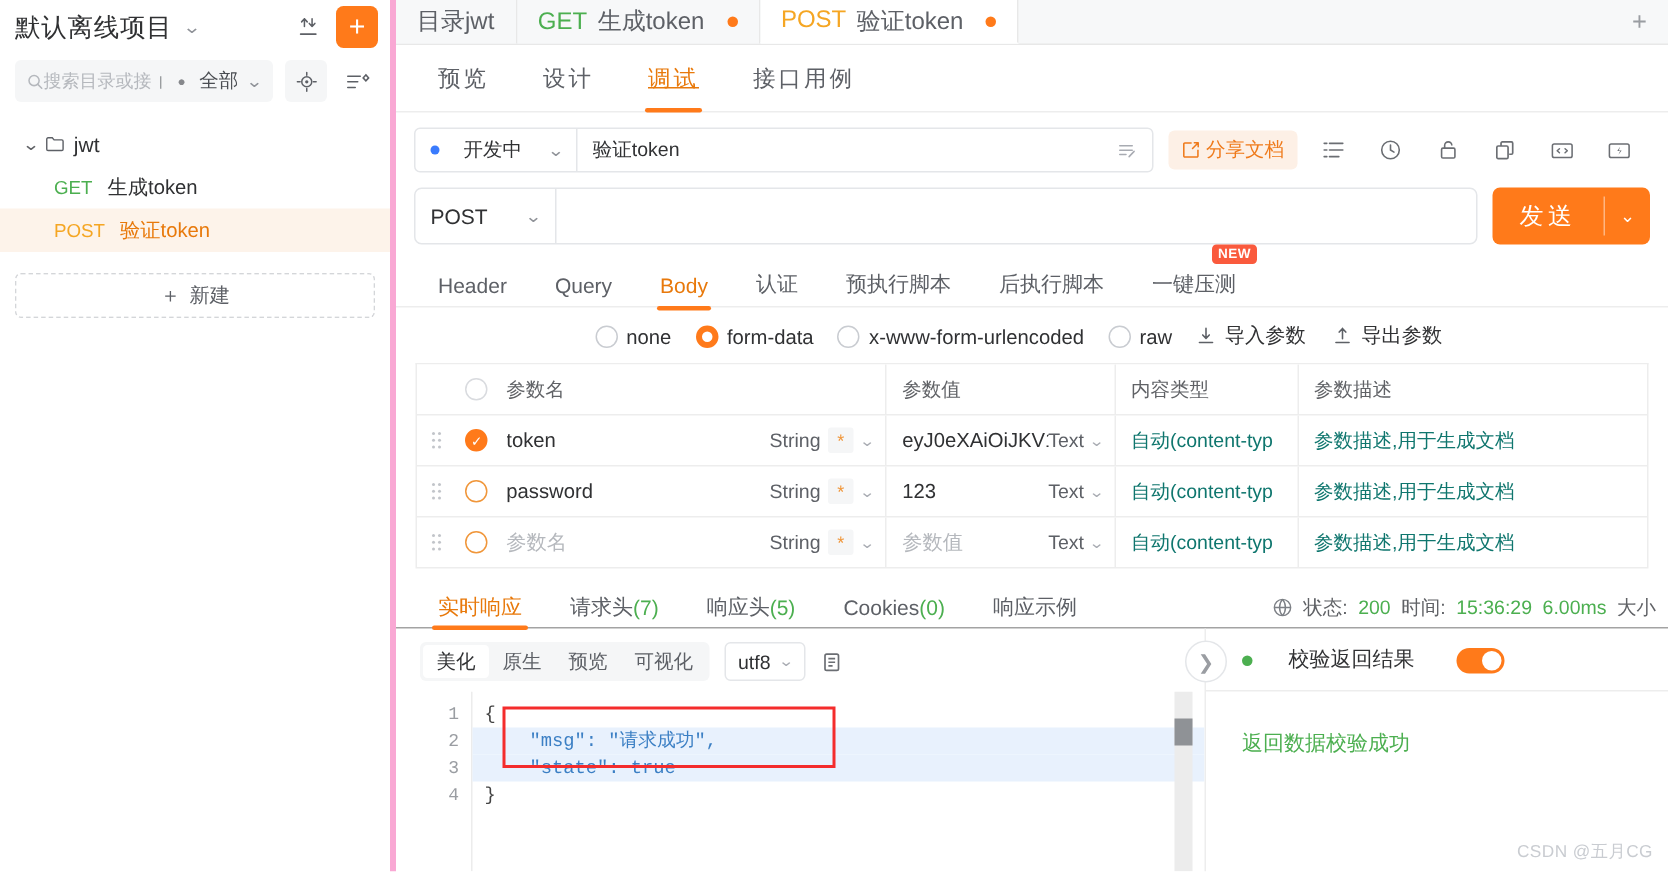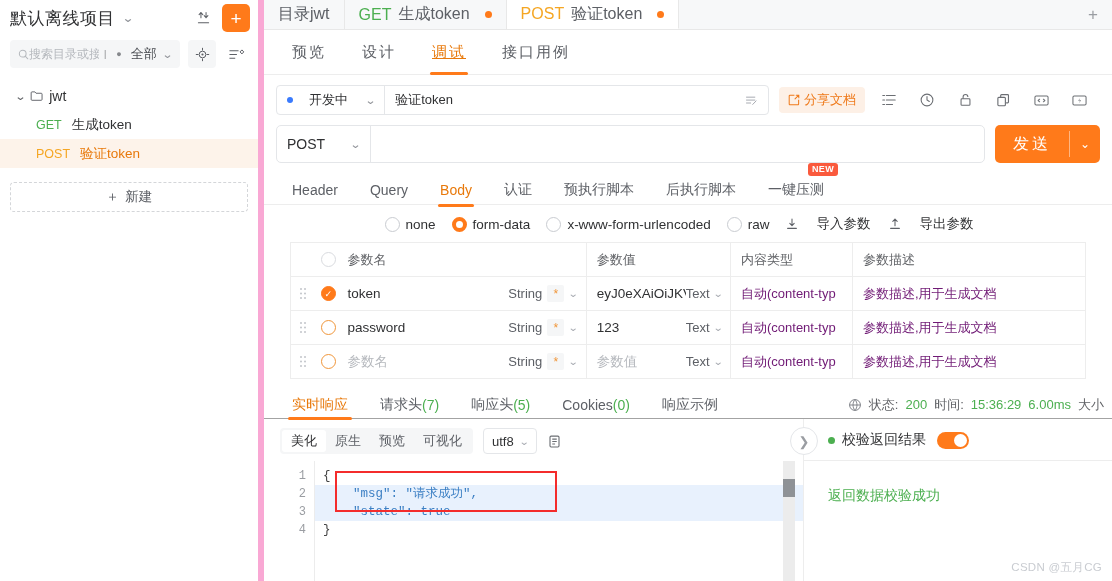--- a/index.html
+++ b/index.html
@@ -10,21 +10,21 @@
     color: #303133;
     background: #ffffff;
     overflow: hidden;
   }
   .app { display: flex; width: 1112px; height: 581px; position: relative; }
 
   
   .sidebar {
     width: 264px; height: 581px;
     background: #ffffff;
-    border-right: 6px solid #f9a8d4;
+    border-right: 4px solid #f9a8d4;
     display: flex; flex-direction: column;
     flex: 0 0 264px;
   }
   .proj-head {
     height: 36px; display: flex; align-items: center;
     padding: 0 8px 0 10px; gap: 6px;
   }
   .proj-title {
     font-size: 17px; color: #303133; white-space: nowrap;
     letter-spacing: .5px;
@@ -189,24 +189,24 @@
     letter-spacing: .3px;
   }
 
   .bodytypes { display:flex; align-items:center; gap: 0; padding: 10px 12px 9px 12px; justify-content: center; }
   .radio-opt { display:flex; align-items:center; gap: 6px; margin-right: 16px; font-size: 13.5px; color:#303133; }
   .radio {
     width: 15px; height: 15px; border-radius: 50%;
     border: 1.5px solid #c9ccd1; display:inline-block; box-sizing:border-box;
   }
   .radio.on { border-color:#ff7a1a; border-width: 4px; }
-  .link-act { display:flex; align-items:center; gap:17px; font-size: 13.5px; color:#303133; margin-right: 18px; }
+  .link-act { display:flex; align-items:center; gap:5px; font-size: 13.5px; color:#303133; margin-right: 18px; }
 
   
-  .ptable { margin: 0 26px; border: 1px solid #ededed; border-bottom: none; }
+  .ptable { margin: 0 13px; border: 1px solid #ededed; border-bottom: none; }
   .ptable .row { display:flex; align-items:stretch; border-bottom: 1px solid #ededed; min-height: 34px; }
   .ptable .row:last-child { border-bottom: 1px solid #ededed; }
   .c-drag { width: 30px; display:flex; align-items:center; justify-content:center; color:#c2c5ca; }
   .c-chk { width: 32px; display:flex; align-items:center; justify-content:center; }
   .c-name { flex: 1 1 300px; display:flex; align-items:center; padding-left: 6px; border-right: 1px solid #ededed; min-width:0; }
   .c-val { flex: 1 1 175px; display:flex; align-items:center; padding-left: 10px; border-right: 1px solid #ededed; min-width: 0; }
   .c-ct { flex: 0 0 122px; display:flex; align-items:center; padding-left: 10px; border-right: 1px solid #ededed; overflow:hidden; }
   .c-desc { flex: 0 0 232px; display:flex; align-items:center; padding-left: 10px; overflow:hidden; }
   .hdr { background:#fff; color:#606266; font-size: 13px; }
   .hdr .c-name, .hdr .c-val, .hdr .c-ct, .hdr .c-desc { color:#606266; }
@@ -223,21 +223,21 @@
   .field-ph { font-size: 13.5px; color:#b5b8bd; }
   .type-grp { display:flex; align-items:center; gap:5px; margin-left:auto; padding-right: 8px; flex: 0 0 auto; }
   .type-txt { font-size: 13px; color:#5d6066; }
   .star-box {
     background:#f5f6f7; color:#f0963a; width: 17px; height: 17px;
     display:flex; align-items:center; justify-content:center;
     font-size: 12px; border-radius: 2px; line-height: 1;
   }
   .mini-caret { color:#a8abb2; font-size: 10px; transform: scaleX(1.3); }
   .val-type { display:flex; align-items:center; gap:4px; margin-left:auto; padding-right:8px; flex: 0 0 auto; }
-  .muted-txt { font-size: 13px; color:#701a75; white-space: nowrap; }
+  .muted-txt { font-size: 13px; color:#0f766e; white-space: nowrap; }
 
   
   .resp-tabs {
     display:flex; align-items:center; padding: 12px 0 0 12px;
     border-bottom: 1px solid #a3a3a3; height: 40px; position:relative;
   }
   .rtab { position:relative; padding: 0 16px; height: 28px; display:flex; align-items:center; font-size: 14px; color:#5d6066; white-space:nowrap; }
   .rtab.active { color:#e8790b; }
   .rtab.active::after { content:''; position:absolute; left:12px; right:12px; bottom:-1px; height:2.5px; background:#ff7a1a; border-radius:2px; }
   .rtab .cnt { color:#4caf50; }
@@ -285,21 +285,21 @@
   .vthumb { position:absolute; left:0; width: 12px; top: 18px; height: 18px; background:#8f9296; }
 
   .resp-right { flex: 0 0 308px; display:flex; flex-direction:column; position:relative; }
   .collapse-handle {
     position:absolute; left: -14px; top: 8px; width: 28px; height: 28px;
     border-radius: 50%; background:#fff; border: 1px solid #e4e6e9;
     display:flex; align-items:center; justify-content:center;
     color:#9a9da2; font-size: 13px; z-index: 5;
   }
   .verify-row {
-    display:flex; align-items:center; gap: 7px; padding: 12px 10px 11px 24px;
+    display:flex; align-items:center; gap: 24px; padding: 12px 10px 11px 24px;
     border-bottom: 1px solid #ededed; font-size: 14px; color:#303133;
   }
   .vdot { width: 7px; height: 7px; border-radius: 50%; background:#4caf50; display:inline-block; }
   .toggle {
     width: 32px; height: 17px; border-radius: 9px; background:#ff7a1a;
     position:relative; display:inline-block; margin-left: 4px;
   }
   .toggle::after {
     content:''; position:absolute; right: 2px; top: 2px; width: 13px; height: 13px;
     border-radius:50%; background:#fff;

